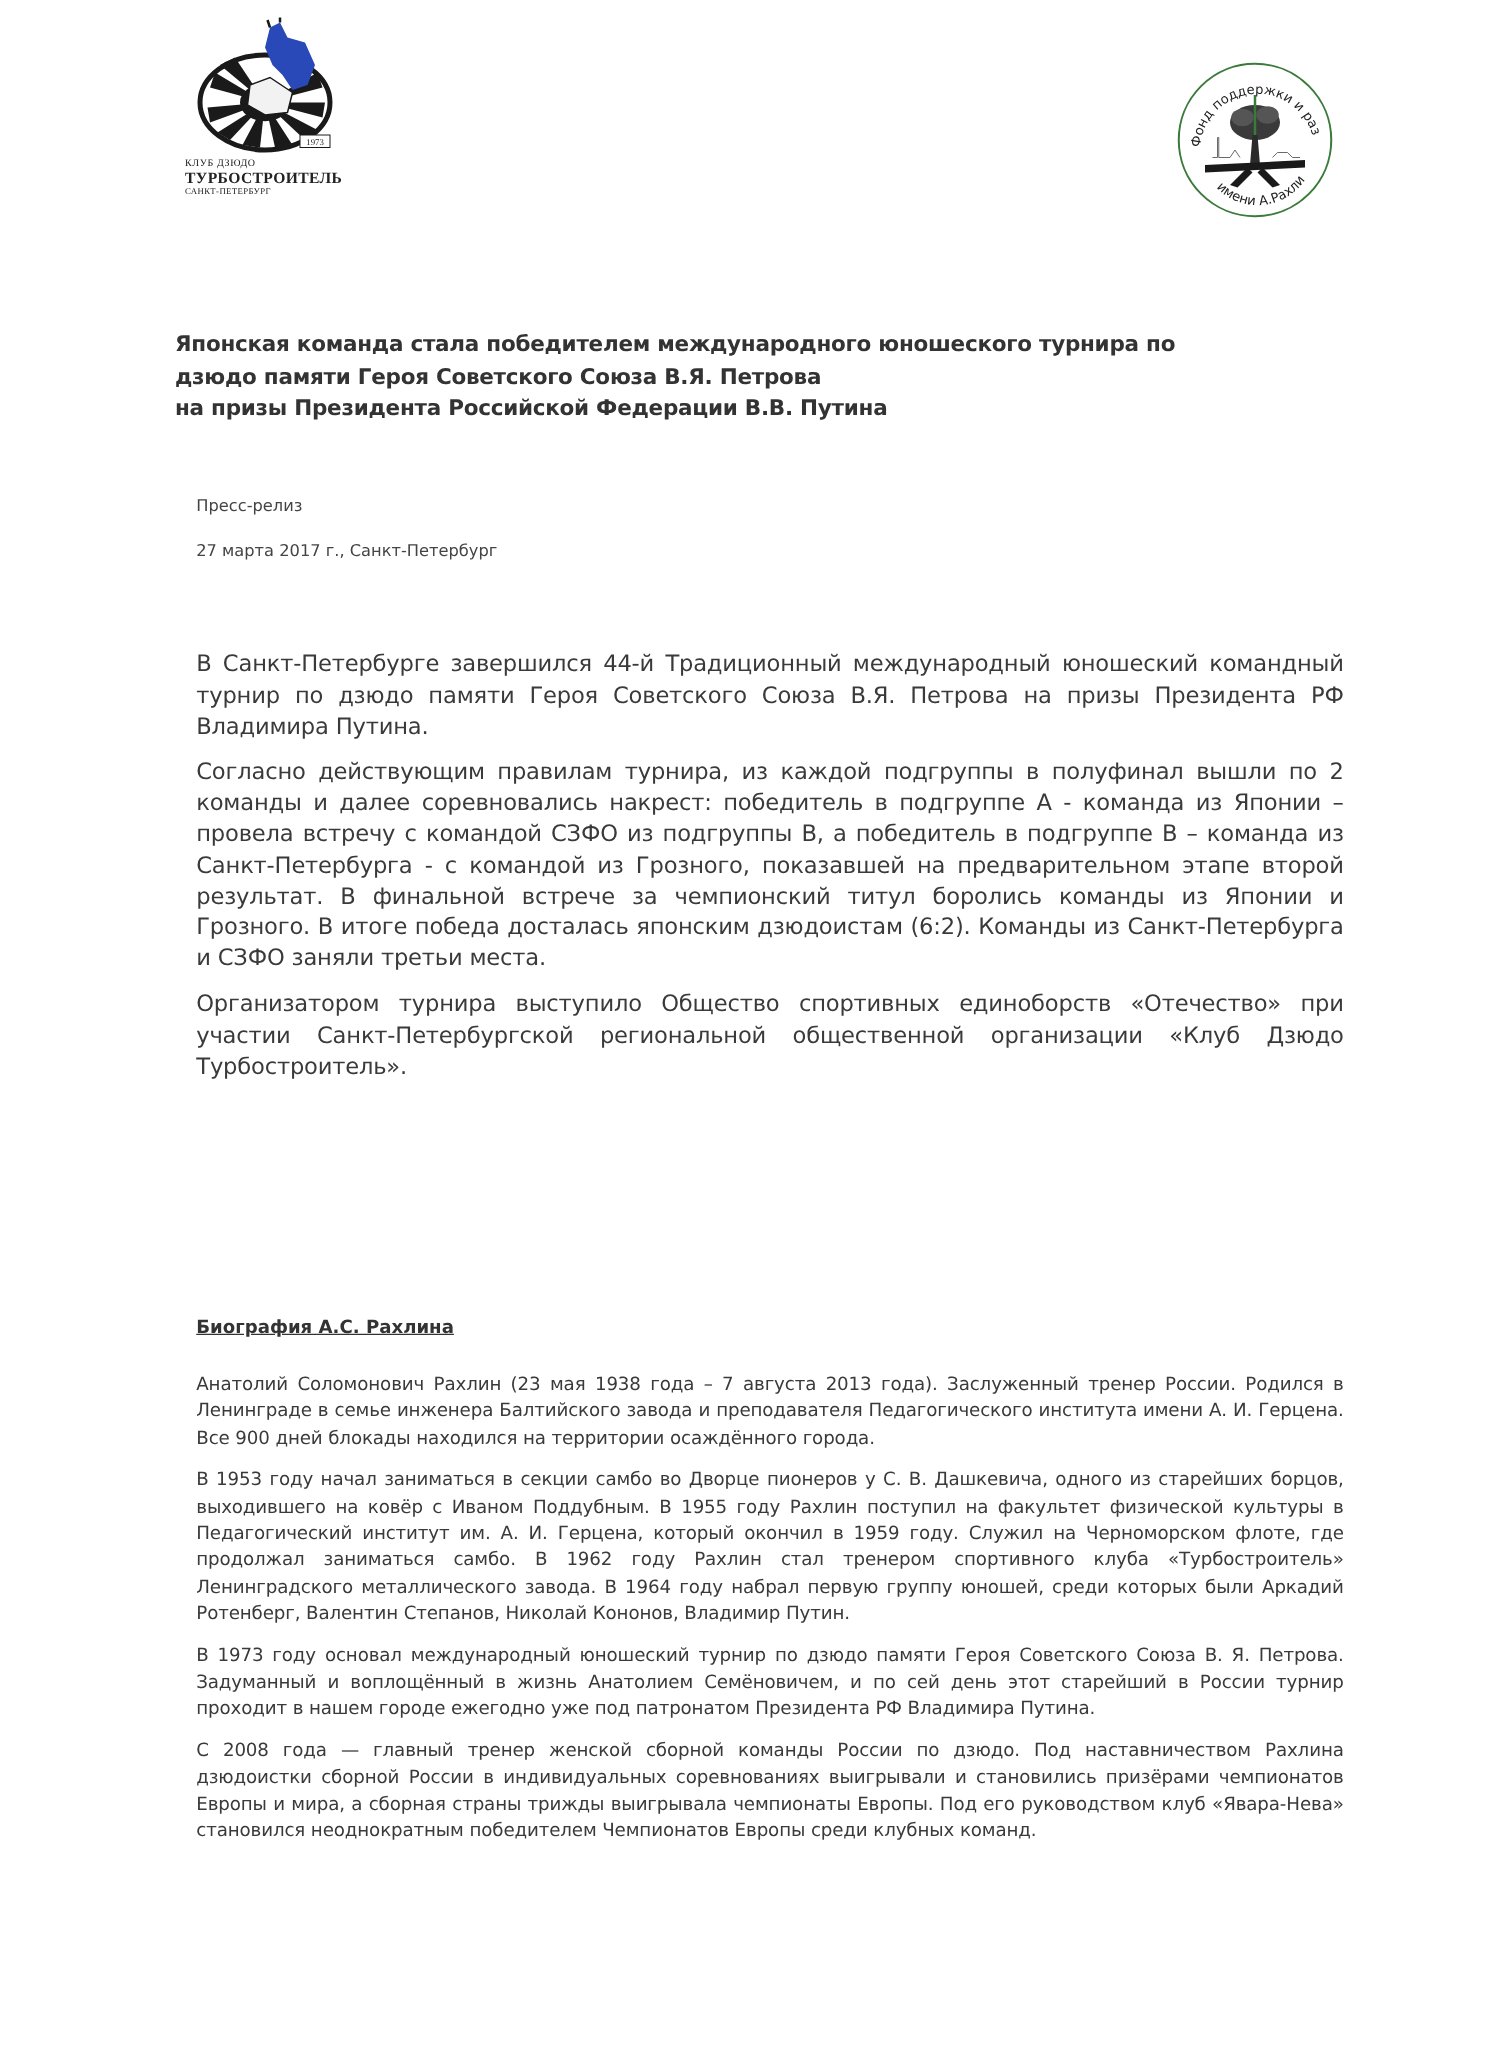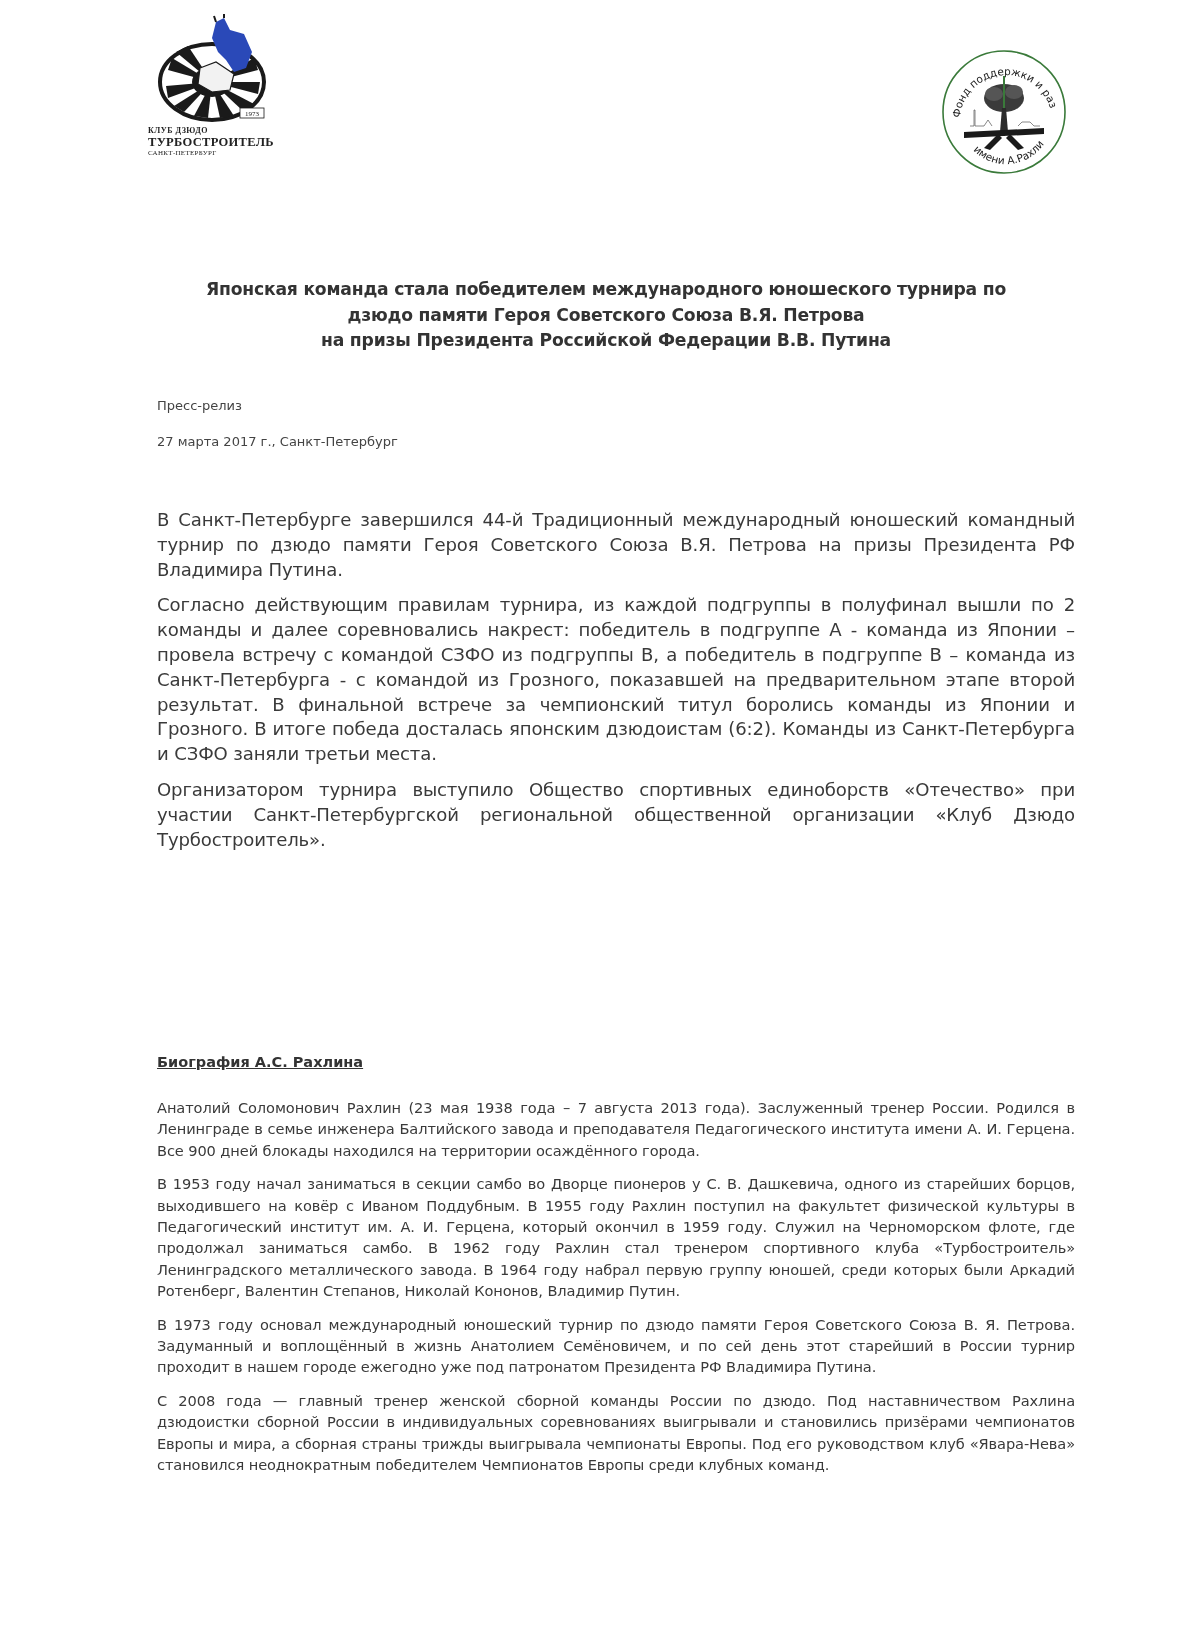--- a/index.html
+++ b/index.html
@@ -2,42 +2,42 @@
 <html><head>
   <meta charset="utf-8">
   <style>
     html, body { margin: 0; padding: 0; background: #ffffff; }
     body {
       width: 1200px; height: 1650px; position: relative; overflow: hidden;
       font-family: "DejaVu Sans", sans-serif; color: #2a2a2a;
     }
     .logo-left { position: absolute; left: 148px; top: 12px; width: 150px; }
     .logo-left svg { display: block; margin-left: 6px; }
-    .club-line1 { font-family: "Liberation Serif", serif; font-weight: bold; font-size: 8px; letter-spacing: 0.5px; margin-top: 2px; color: #222; }
+    .club-line1 { font-family: "Liberation Serif", serif; font-weight: normal; font-size: 8px; letter-spacing: 0.5px; margin-top: 2px; color: #222; }
     .club-line2 { font-family: "Liberation Serif", serif; font-weight: bold; font-size: 12.5px; letter-spacing: 0.3px; color: #222; line-height: 14px; }
     .club-line3 { font-family: "Liberation Serif", serif; font-weight: normal; font-size: 7px; letter-spacing: 0.3px; color: #222; }
     .logo-right { position: absolute; left: 940px; top: 48px; width: 128px; height: 128px; }
 
     .headline {
-      position: absolute; left: 140px; top: 277px; width: 932px; text-align: center;
+      position: absolute; left: 140px; top: 264px; width: 932px; text-align: left;
       font-family: "DejaVu Sans", sans-serif; font-weight: bold; font-size: 17.2px;
       line-height: 25.5px; color: #333; letter-spacing: -0.2px;
     }
     .headline span { display: block; }
 
     .meta { position: absolute; left: 157px; font-size: 13px; color: #444; }
     .meta.type { top: 398px; }
     .meta.date { top: 434px; }
 
     .lead {
       position: absolute; left: 157px; width: 918px;
       font-size: 18.1px; line-height: 24.8px; color: #3a3a3a;
       text-align: justify; letter-spacing: -0.15px;
     }
-    .lead p { margin: 0 0 11px 0; }
+    .lead p { margin: 12px 0 11px 0; }
 
     .bio-heading {
       position: absolute; left: 157px; top: 1054px;
       font-weight: bold; font-size: 14.5px; color: #333; text-decoration: underline;
     }
     .bio {
       position: absolute; left: 157px; top: 1097px; width: 918px;
       font-size: 14.6px; line-height: 21.4px; color: #3a3a3a;
       text-align: justify; letter-spacing: -0.1px;
     }

